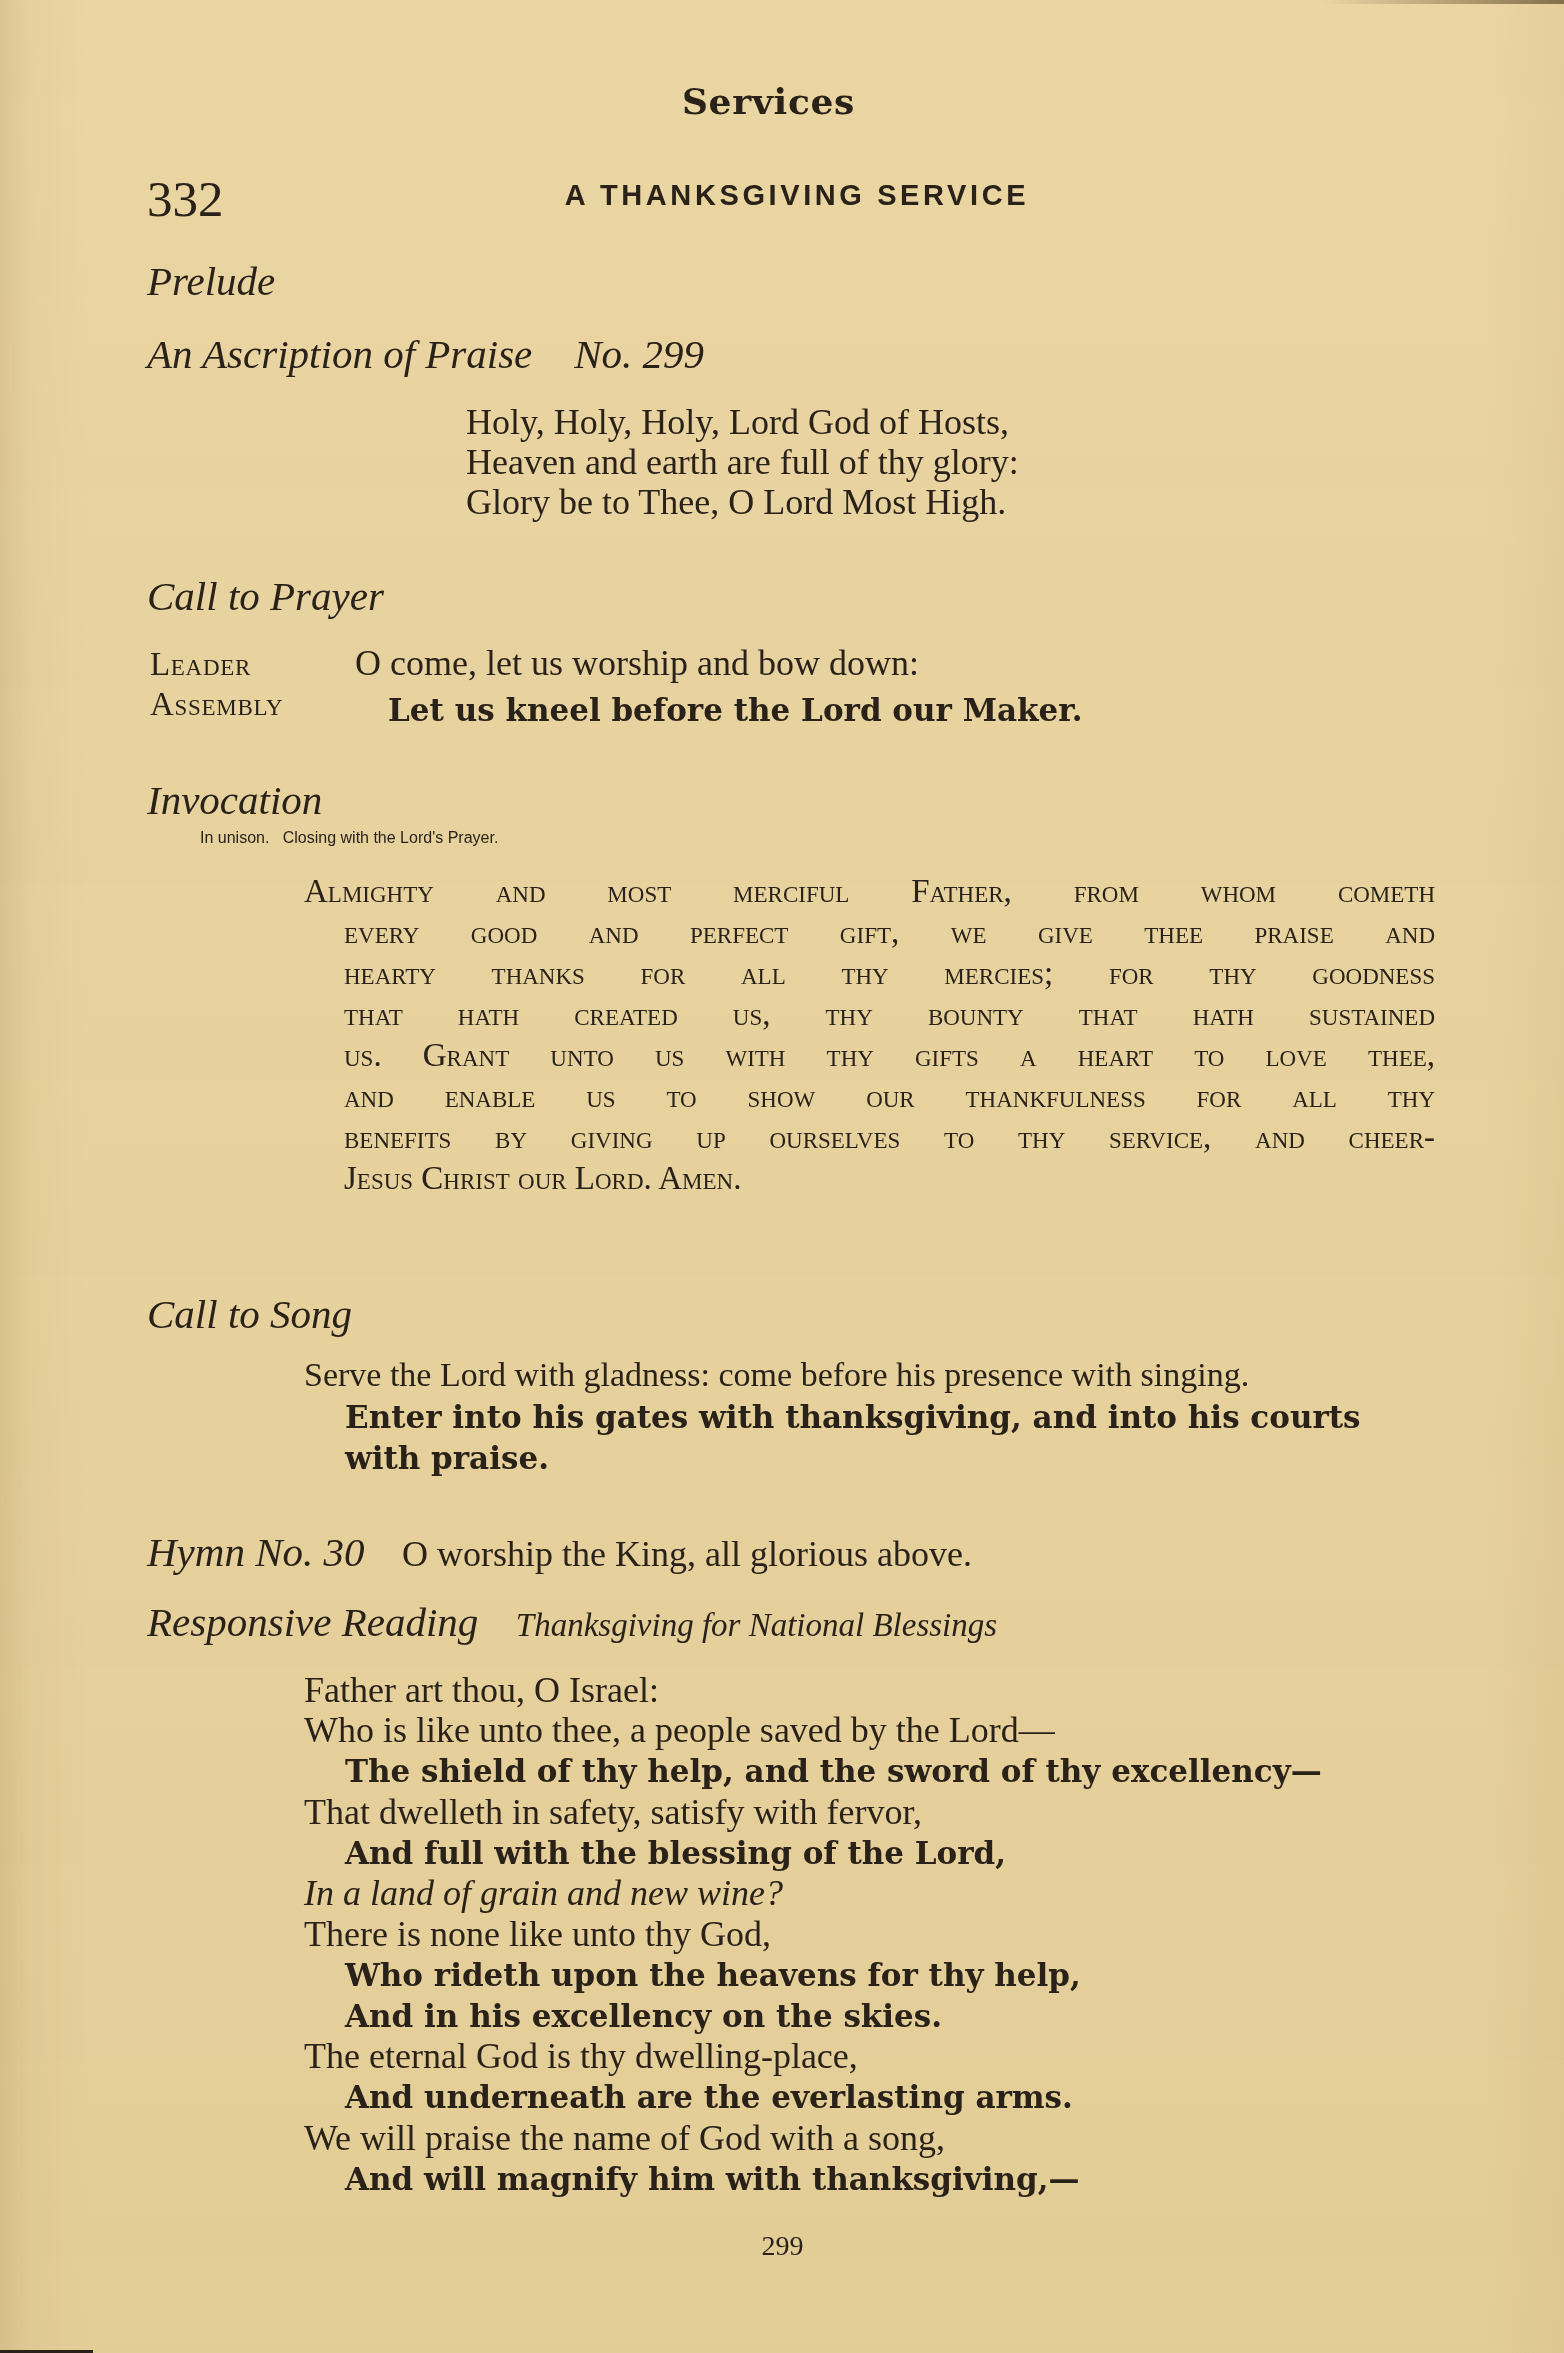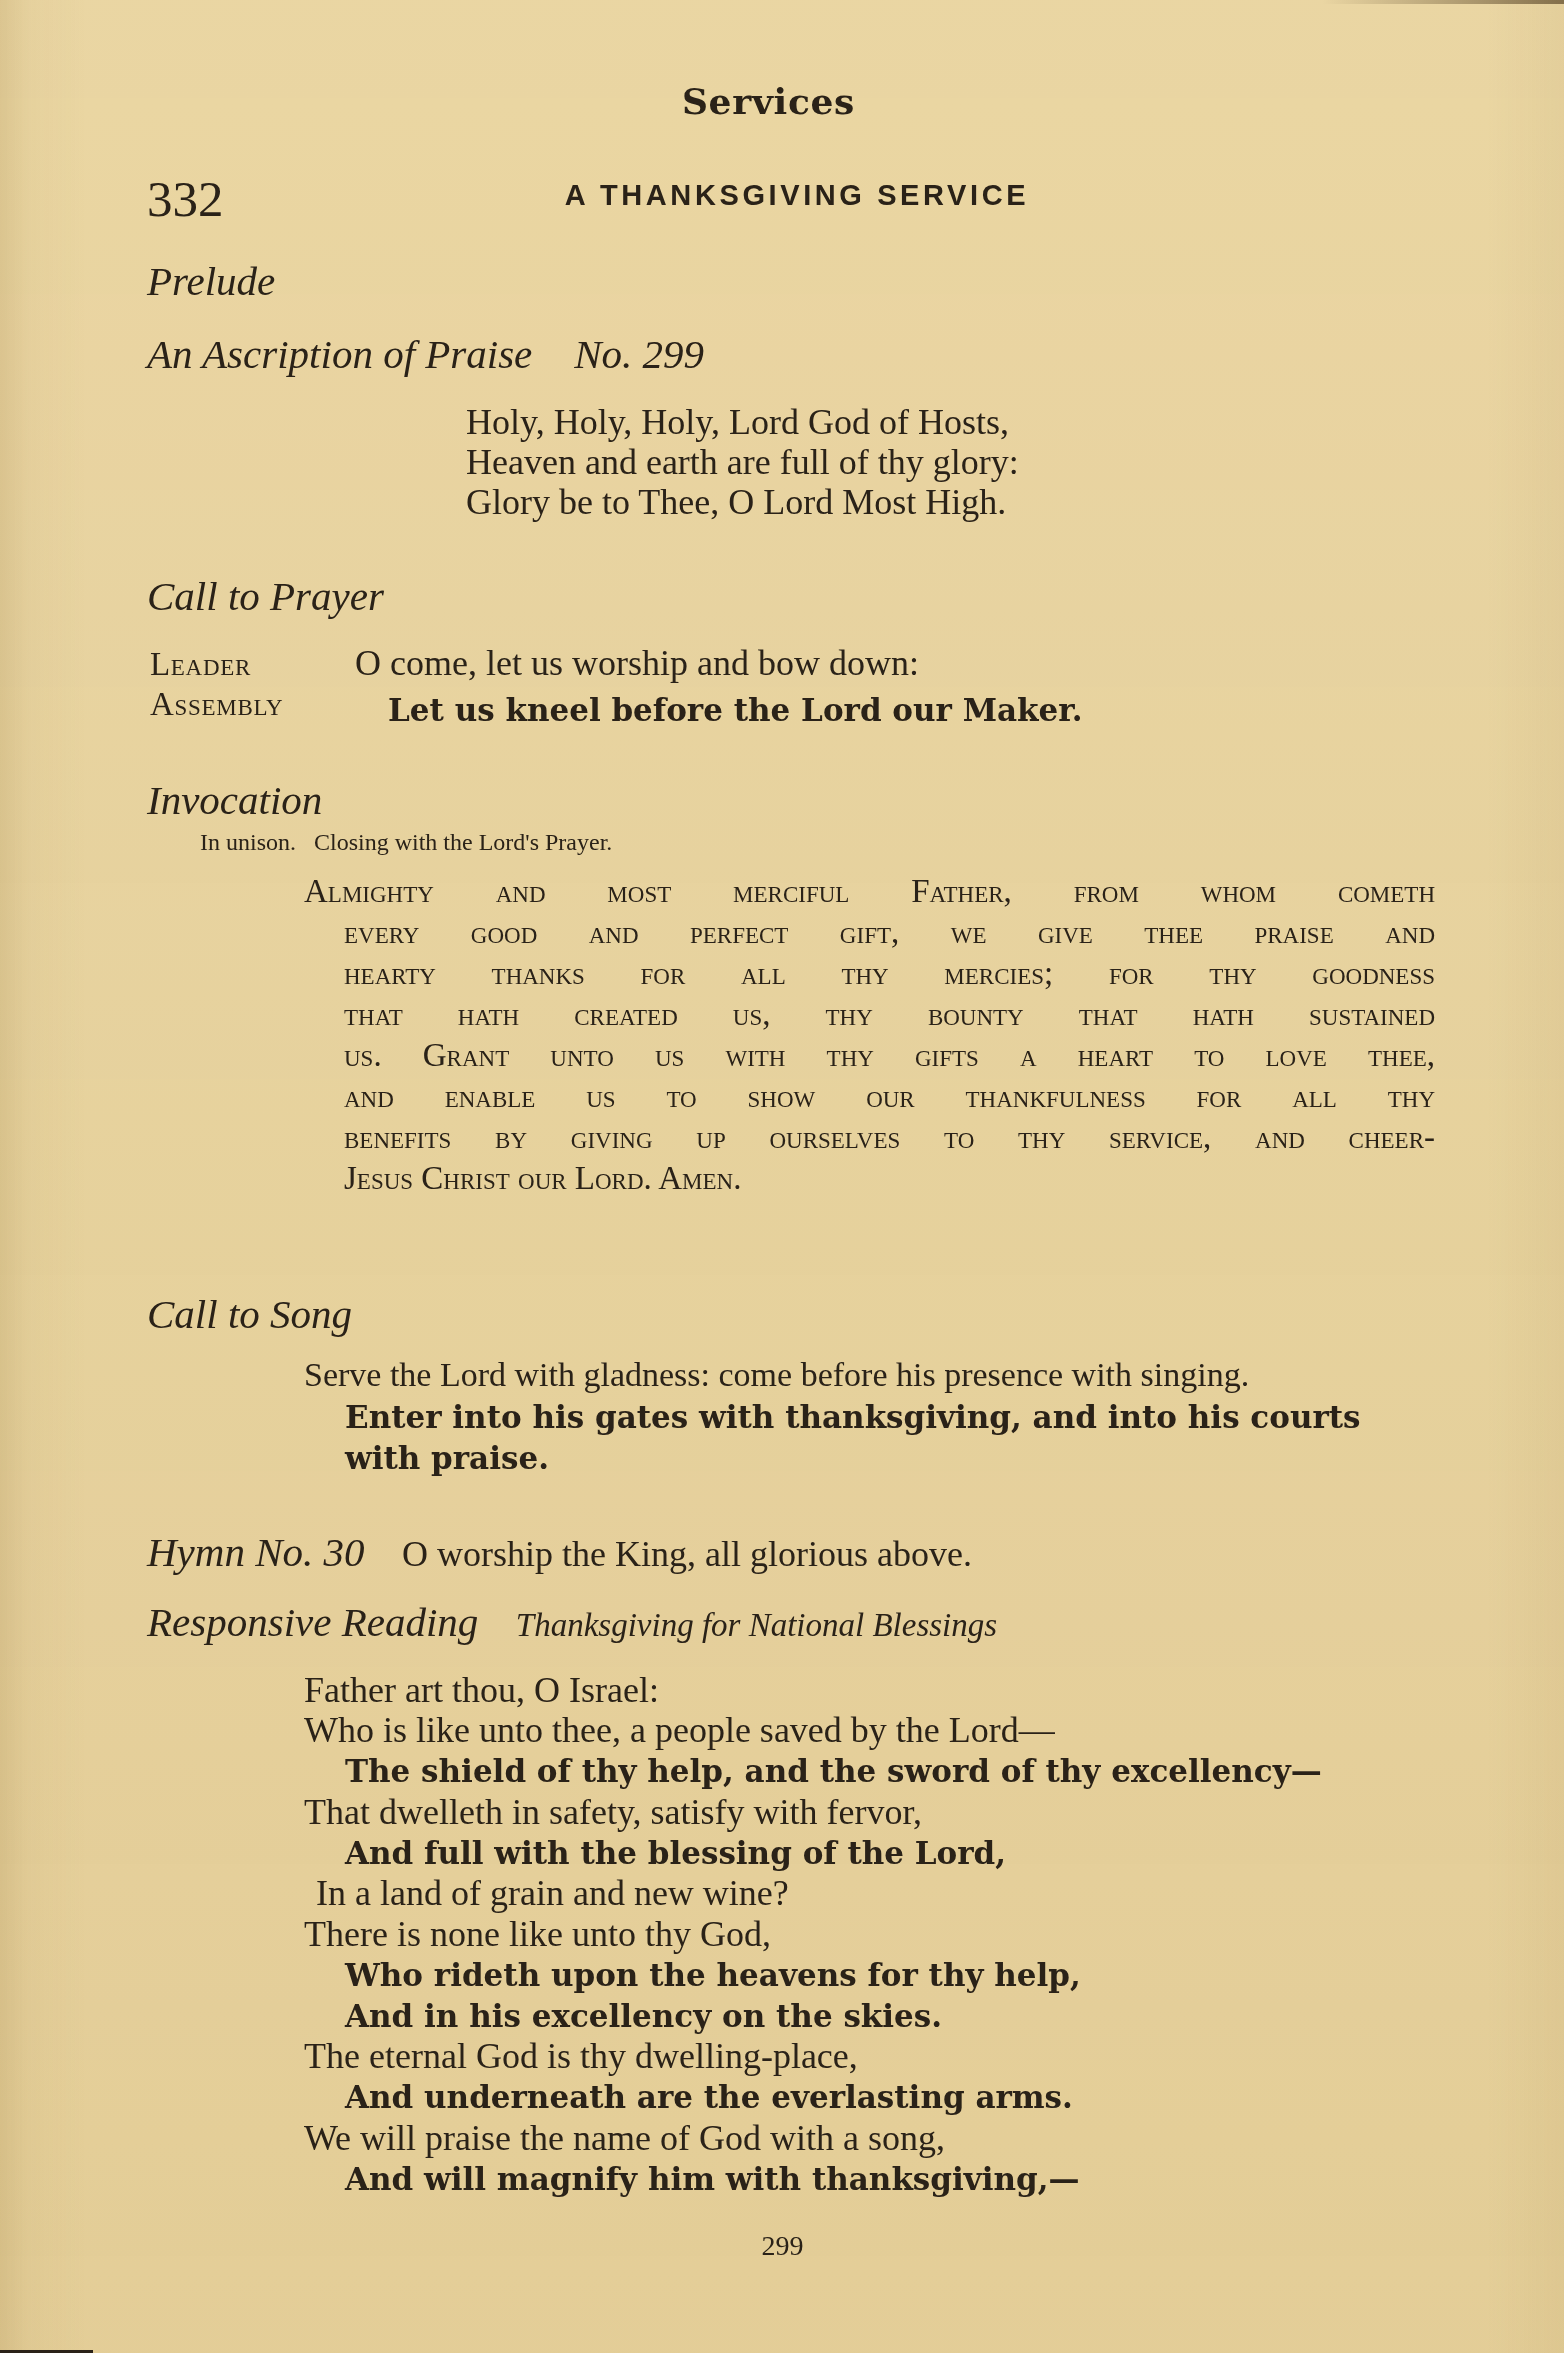--- a/index.html
+++ b/index.html
@@ -52,21 +52,21 @@
   .verse {
     font-family: "Liberation Serif", serif; font-size: 36px; line-height: 40px;
     color: #2a2218;
   }
   .verse.bold { font-weight: bold; font-family: "DejaVu Serif", serif; font-size: 31px; }
   .role-label {
     font-family: "Liberation Serif", serif; font-variant: small-caps;
     font-size: 33px; letter-spacing: 0.7px;
   }
   .rubric {
-    font-family: Liberation Serif, serif; font-size: 24px;
+    font-family: Liberation Sans, sans-serif; font-size: 16px;
   }
   .prayer {
     left: 304px; top: 871px; width: 1131px;
     font-family: "Liberation Serif", serif; font-variant: small-caps;
     font-size: 33px; line-height: 41px; color: #2a2218;
   }
   .prayer .line { display: block; text-align: justify; text-align-last: justify; white-space: nowrap; }
   .prayer .line.indent { padding-left: 40px; }
   .prayer .line.last { text-align-last: left; }
   .page-footer {
@@ -131,21 +131,21 @@
   <span style="display:inline-block; width:17px;"></span>
   <span class="inline-note italic" style="font-size:33px;">Thanksgiving for National Blessings</span>
 </div>
 
 <div>
   <div class="rr-line verse" style="left:304px; top:1670px;">Father art thou, O Israel:</div>
   <div class="rr-line verse" style="left:304px; top:1710px;">Who is like unto thee, a people saved by the Lord—</div>
   <div class="rr-line verse bold" style="left:345px; top:1751px;">The shield of thy help, and the sword of thy excellency—</div>
   <div class="rr-line verse" style="left:304px; top:1792px;">That dwelleth in safety, satisfy with fervor,</div>
   <div class="rr-line verse bold" style="left:345px; top:1833px;">And full with the blessing of the Lord,</div>
-  <div class="rr-line verse" style="left:316px; top:1873px;">In a land of grain and new wine?</div>
+  <div class="rr-line verse" style="left:304px; top:1873px;font-style:italic;">In a land of grain and new wine?</div>
   <div class="rr-line verse" style="left:304px; top:1914px;">There is none like unto thy God,</div>
   <div class="rr-line verse bold" style="left:345px; top:1955px;">Who rideth upon the heavens for thy help,</div>
   <div class="rr-line verse bold" style="left:345px; top:1996px;">And in his excellency on the skies.</div>
   <div class="rr-line verse" style="left:304px; top:2036px;">The eternal God is thy dwelling-place,</div>
   <div class="rr-line verse bold" style="left:345px; top:2077px;">And underneath are the everlasting arms.</div>
   <div class="rr-line verse" style="left:304px; top:2118px;">We will praise the name of God with a song,</div>
   <div class="rr-line verse bold" style="left:345px; top:2159px;">And will magnify him with thanksgiving,—</div>
 </div>
 
 <div class="abs page-footer">299</div>

